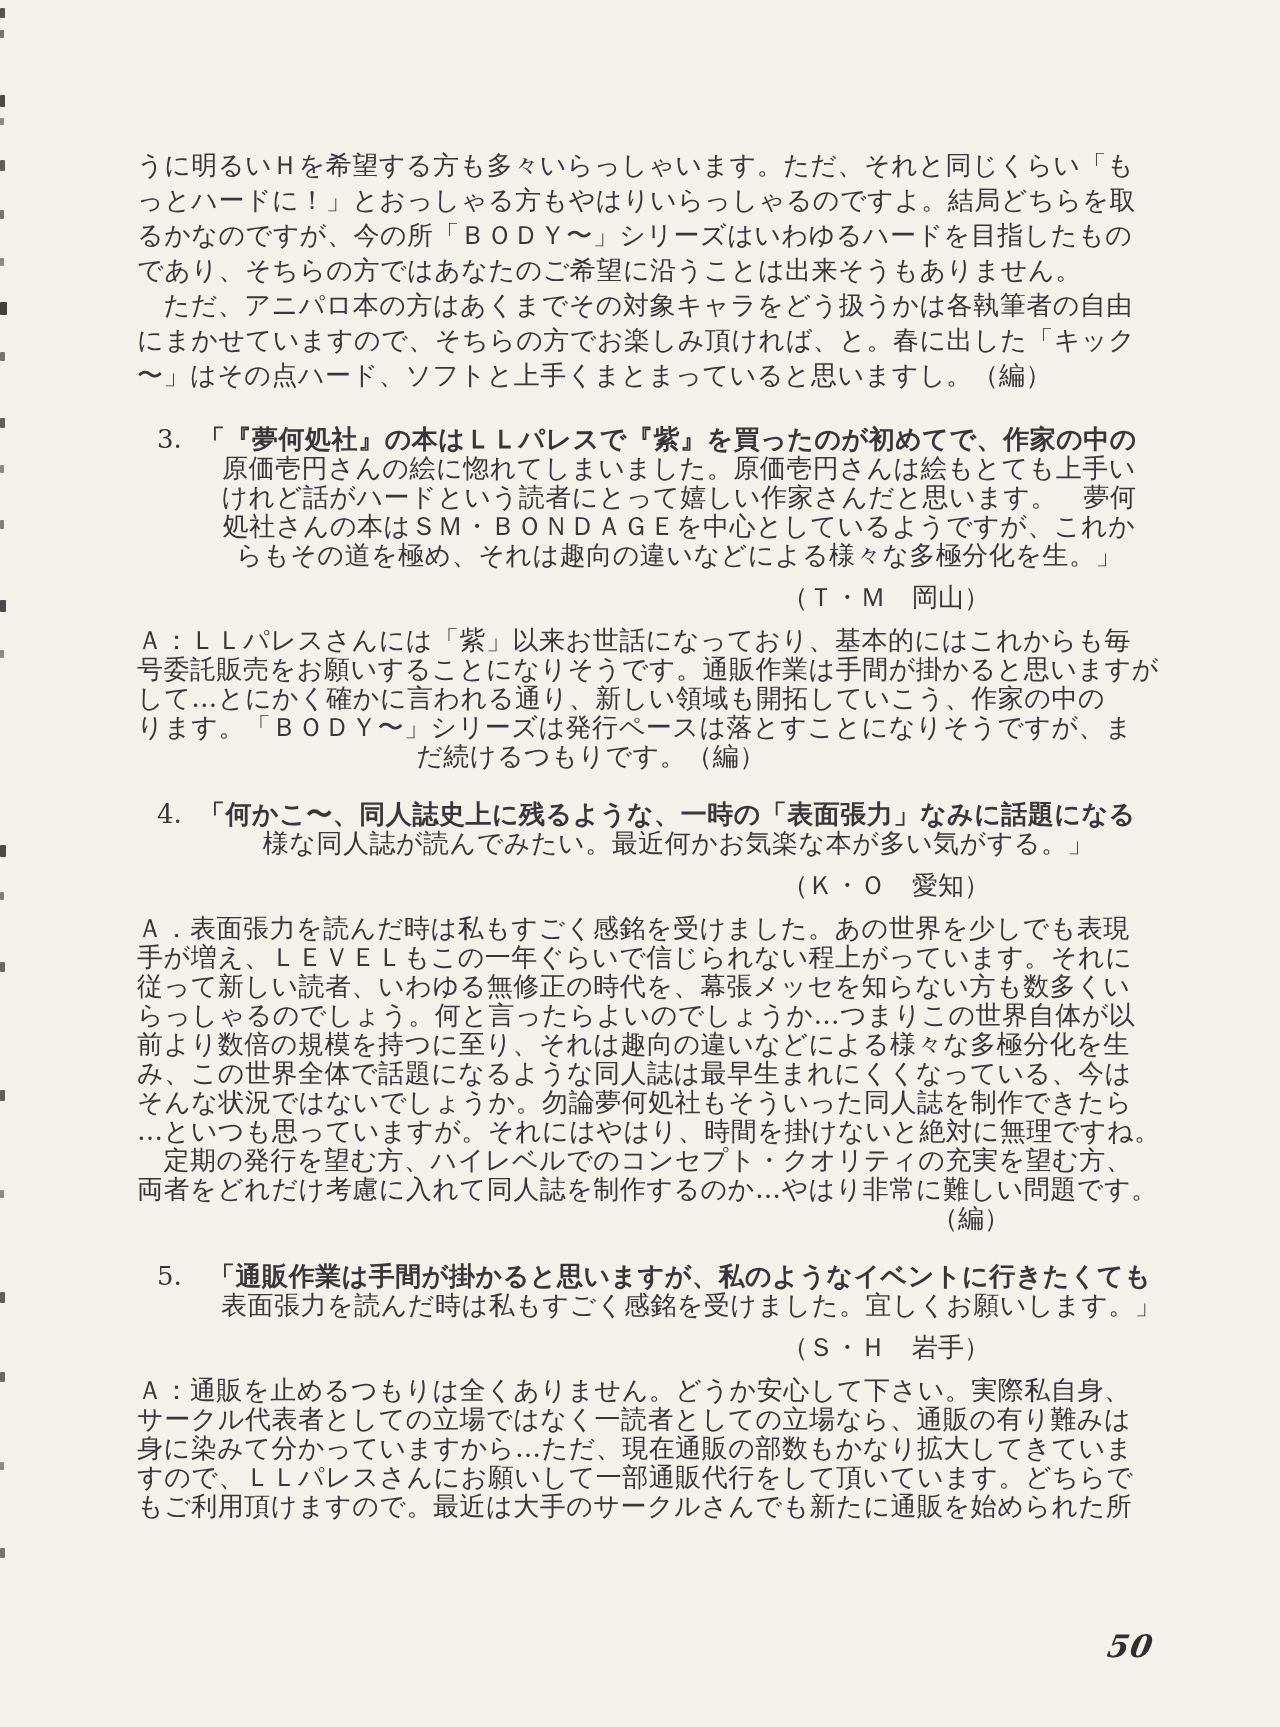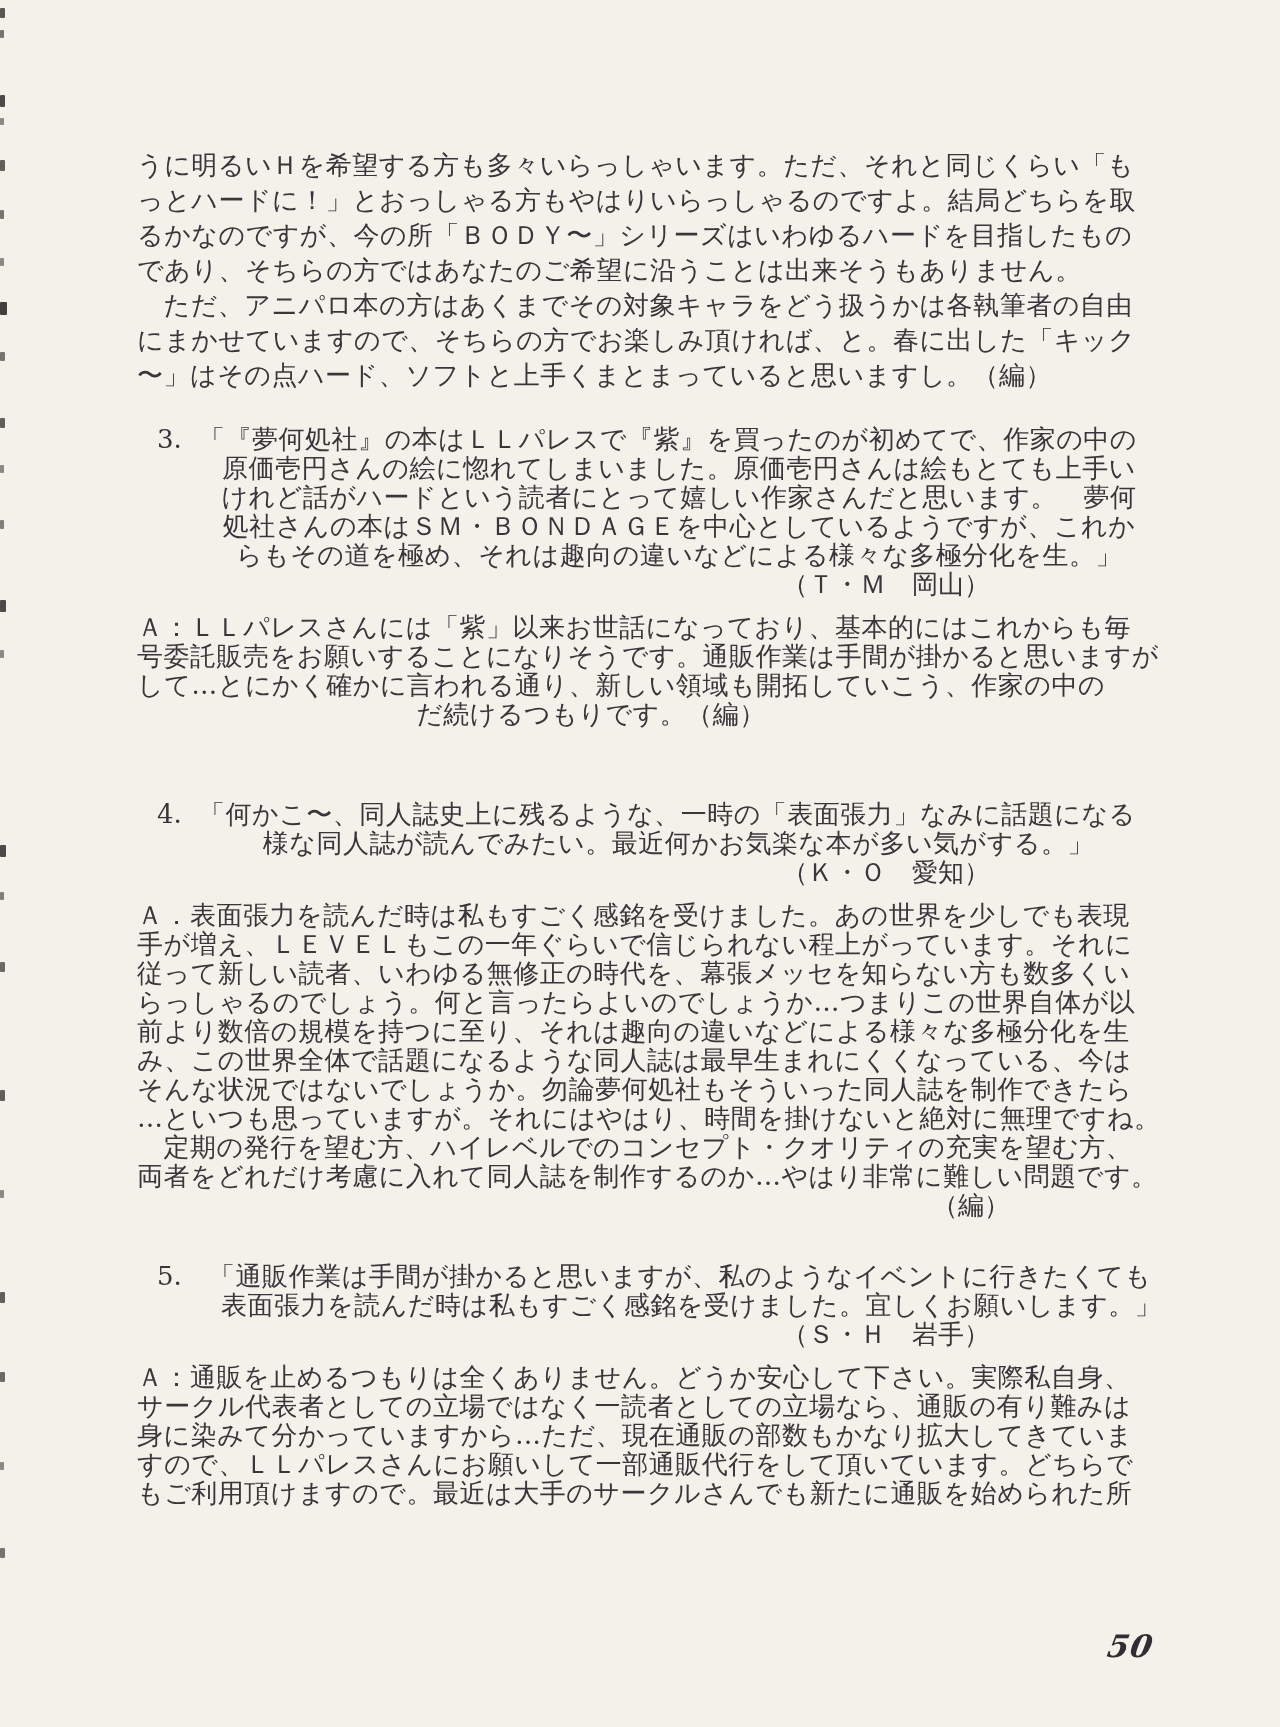--- a/index.html
+++ b/index.html
@@ -13,22 +13,22 @@
   .scan-mark{position:absolute;left:0;background:#22211f;border-radius:1px;}
   
   .block{position:absolute;left:137px;width:908px;color:#37363a;}
   .tline{white-space:pre;letter-spacing:0.02em;text-align:center;}
   .intro .tline{font-size:26px;line-height:35px;}
   .qa{color:#37363a;}
   .qa .tline{font-size:26px;line-height:29px;}
   .qrow{display:flex;align-items:flex-start;}
   .qnum{flex:0 0 62px;padding-left:20px;font-size:26px;line-height:29px;box-sizing:border-box;}
   .question{flex:1;padding-left:22px;}
-  .question .tline:first-child{text-indent:-22px;}
-  .attribution{font-size:26px;line-height:29px;text-align:right;padding-right:55px;}
+  .question .tline:first-child{text-indent:-22px;font-weight:bold;}
+  .attribution{font-size:26px;line-height:29px;text-align:right;padding-right:55px;margin-top:13px;}
   .answer{margin-top:14px;}
   .answer-sign{font-size:26px;line-height:29px;text-align:right;padding-right:35px;}
   .page-number{
     position:absolute;left:1108px;top:1628px;
     font-size:31px;font-weight:bold;font-style:italic;
     color:#2f2e32;transform:skewX(-10deg);
     letter-spacing:1px;
   }
 </style>
 </head>
@@ -81,20 +81,21 @@
           <div class="tline">けれど話がハードという読者にとって嬉しい作家さんだと思います。　夢何</div>
           <div class="tline">処社さんの本はＳＭ・ＢＯＮＤＡＧＥを中心としているようですが、これか</div>
           <div class="tline">らもその道を極め、それは趣向の違いなどによる様々な多極分化を生。」</div>
         </div>
     </div>
     <div class="attribution">（Ｔ・Ｍ　岡山）</div>
     <div class="answer">
         <div class="tline">Ａ：ＬＬパレスさんには「紫」以来お世話になっており、基本的にはこれからも毎</div>
         <div class="tline">号委託販売をお願いすることになりそうです。通販作業は手間が掛かると思いますが</div>
         <div class="tline">して…とにかく確かに言われる通り、新しい領域も開拓していこう、作家の中の</div>
+        <div class="tline">ります。「ＢＯＤＹ〜」シリーズは発行ペースは落とすことになりそうですが、ま</div>
         <div class="tline">だ続けるつもりです。（編）</div>
       </div>
   </section>
 
   <section class="block qa" style="top:800px">
     <div class="qrow">
       <span class="qnum">4.</span>
       <div class="question">
           <div class="tline">「何かこ〜、同人誌史上に残るような、一時の「表面張力」なみに話題になる</div>
           <div class="tline">様な同人誌が読んでみたい。最近何かお気楽な本が多い気がする。」</div>

